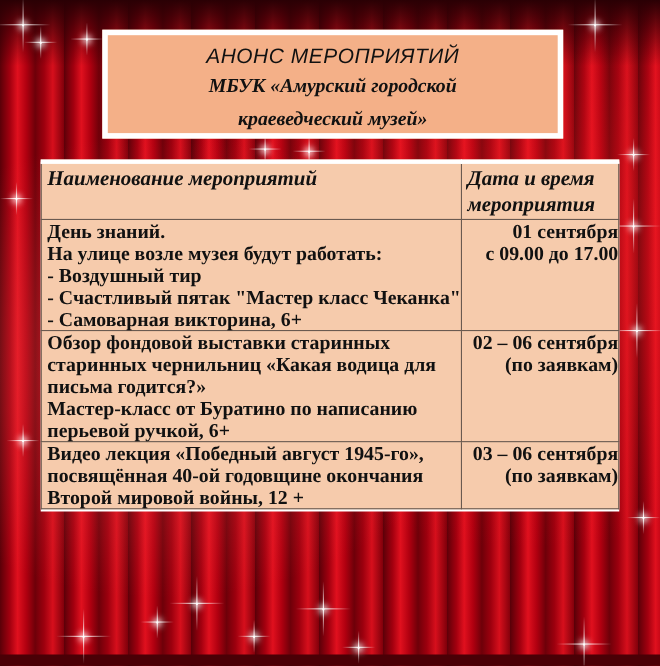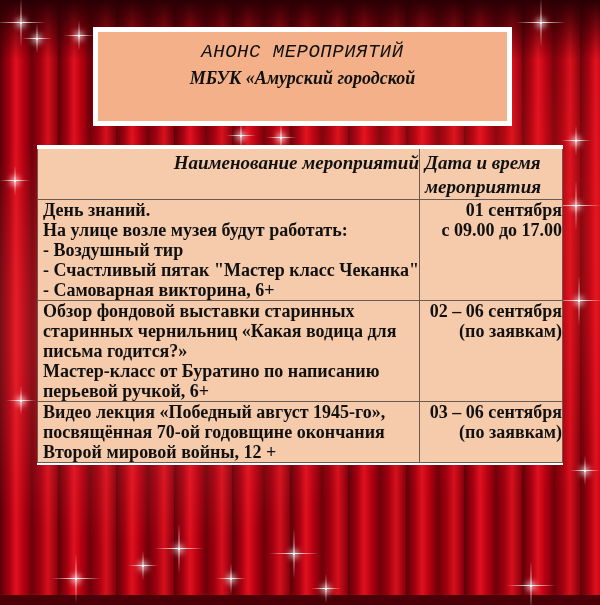--- a/index.html
+++ b/index.html
@@ -35,40 +35,40 @@
     .spark::after { transform: rotate(90deg); }
     .spark.big::before, .spark.big::after { left: -24px; width: 50px; }
 
     .title-box {
       position: absolute; left: 93px; top: 27px; width: 409px; height: 89px;
       border: 5px solid #ffffff; background: #f4b088;
       text-align: center; color: #111;
     }
     .title-line1 {
       margin-top: 9px; font-style: italic; font-size: 19px; letter-spacing: 0.5px;
-      font-family: Liberation Mono, monospace; font-weight: normal;
+      font-family: Liberation Sans, sans-serif; font-weight: normal;
     }
     .title-line2, .title-line3 {
       font-weight: bold; font-style: italic; font-size: 18px; line-height: 30px;
     }
 
     .events {
       position: absolute; left: 37px; top: 145px; width: 526px;
       border-top: 4px solid #ffffff;
       background: #f6cbac;
       border-collapse: collapse;
       box-shadow: 0 2px 0 #ffffff;
     }
     .events td, .events th {
       border: 1px solid #6a5a50; vertical-align: top; color: #111;
       padding: 0 0 0 5px;
     }
     .events th {
       font-style: italic; font-weight: bold; font-size: 19px; line-height: 24px;
-      text-align: right; height: 48px; padding-top: 2px;
+      text-align: left; height: 48px; padding-top: 2px;
     }
     .events th.col-date { text-align: left; padding-right: 6px; }
     .events td {
       font-weight: bold; font-size: 18px; line-height: 20px;
     }
     .events td.date { text-align: right; padding: 0; }
     .col-name { width: 370px; }
     .col-date { width: 151px; }
     .line { display: block; white-space: nowrap; }
   </style>
@@ -94,20 +94,21 @@
 <div class="spark" style="left:230px;top:578px"></div>
 <div class="spark big" style="left:293px;top:553px"></div>
 <div class="spark" style="left:325px;top:588px"></div>
 <div class="spark big" style="left:530px;top:585px"></div>
 <div class="spark" style="left:240px;top:135px"></div>
 <div class="spark" style="left:280px;top:137px"></div>
 
 <div class="title-box">
   <div class="title-line1">АНОНС МЕРОПРИЯТИЙ</div>
   <div class="title-line2">МБУК «Амурский городской</div>
+  <div class="title-line3">краеведческий музей»</div>
 </div>
 
 <table class="events">
   <thead>
     <tr>
       <th class="col-name">
         <span>Наименование мероприятий</span>
       </th>
       <th class="col-date">
         <span class="line">Дата и время</span>
@@ -138,21 +139,21 @@
         <span class="line">перьевой ручкой, 6+</span>
       </td>
       <td class="date">
         <span class="line">02 – 06 сентября</span>
         <span class="line">(по заявкам)</span>
       </td>
     </tr>
     <tr style="height:60px">
       <td>
         <span class="line">Видео лекция «Победный август 1945-го»,</span>
-        <span class="line">посвящённая 70-ой годовщине окончания</span>
+        <span class="line">посвящённая 40-ой годовщине окончания</span>
         <span class="line">Второй мировой войны, 12 +</span>
       </td>
       <td class="date">
         <span class="line">03 – 06 сентября</span>
         <span class="line">(по заявкам)</span>
       </td>
     </tr>
   </tbody>
 </table>
 

